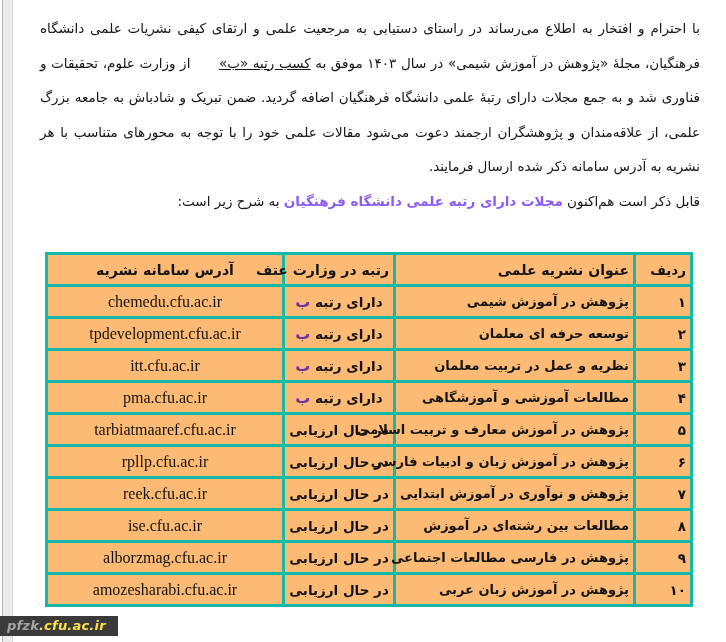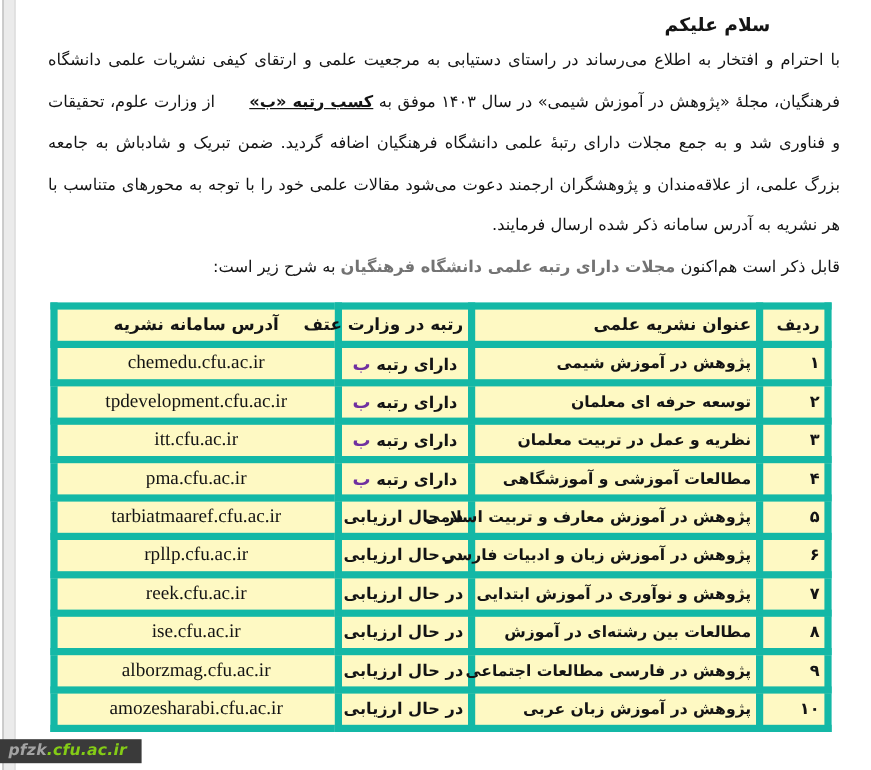--- a/index.html
+++ b/index.html
@@ -32,44 +32,44 @@
     margin: 4px 0 0 0;
   }
   .intro {
     margin: 3px 0 0 0;
     font-size: 13.5px;
     line-height: 34.5px;
     text-align: justify;
     text-justify: inter-word;
   }
   .intro .b { font-weight: normal; }
-  .intro .u { text-decoration: underline; font-weight: 700; margin-left: 24px; }
+  .intro .u { text-decoration: underline; font-weight: 400; margin-left: 24px; }
   .note {
     margin: 0;
     font-size: 13.5px;
     line-height: 34.5px;
     text-align: right;
   }
   .note .hl { font-weight: bold; }
   .table-wrap {
     position: absolute; top: 252px; right: 33px; z-index: 2;
   }
   table.journals {
     border-collapse: collapse;
     table-layout: fixed;
     width: 645px;
     direction: rtl;
     border: 2px solid #000;
   }
   table.journals th, table.journals td {
-    border: 6px solid #14b8a6;
+    border: 3px solid #14b8a6;
     height: 32px;
     padding: 0 4px;
     overflow: visible;
-    background: #fef9c3;
+    background: #fdba74;
   }
   th.col-index, td.col-index { text-align: right; font-weight: bold; font-size: 13.5px; }
   th.col-title { text-align: right; font-weight: bold; font-size: 14px; padding-right: 8px; }
   td.col-title { text-align: right; font-weight: bold; font-size: 13px; padding-right: 8px; white-space: nowrap; }
   th.col-rank {
     text-align: center; font-weight: bold; font-size: 14px;
     white-space: nowrap; padding-right: 3px;
   }
   td.col-rank { text-align: center; font-weight: bold; font-size: 13.5px; white-space: nowrap; }
   td.col-rank .grade { font-size: 15px; }
@@ -93,25 +93,24 @@
   }
   .watermark .wm-prefix { color: #a3a3a3; }
   .watermark .wm-suffix { color: #ef8e1b; }
 </style>
 </head>
 <body>
 
 <div class="left-strip"></div>
 
 <div class="content">
-  <p class="greeting">سلام عليكم</p>
 
   <p class="intro"><span>با احترام و افتخار به اطلاع می‌رساند در راستای دستیابی به </span><span class="b">مرجعیت علمی</span><span> و ارتقای کیفی نشریات علمی دانشگاه فرهنگیان، مجلۀ «</span><span class="b">پژوهش در آموزش شیمی</span><span>» در سال ۱۴۰۳ موفق به </span><span class="u">کسب رتبه «ب»</span><span> از وزارت علوم، تحقیقات و فناوری شد و به جمع مجلات دارای رتبۀ علمی دانشگاه فرهنگیان اضافه گردید. ضمن تبریک و شادباش به جامعه بزرگ علمی، از علاقه‌مندان و پژوهشگران ارجمند دعوت می‌شود مقالات علمی خود را با توجه به محورهای متناسب با هر نشریه به آدرس سامانه ذکر شده ارسال فرمایند.</span></p>
 
-  <p class="note"><span>قابل ذکر است هم‌اکنون </span><span class="hl" style="color: #737373;">مجلات دارای رتبه علمی دانشگاه فرهنگیان</span><span> به شرح زیر است:</span></p>
+  <p class="note"><span>قابل ذکر است هم‌اکنون </span><span class="hl" style="color: #8b5cf6;">مجلات دارای رتبه علمی دانشگاه فرهنگیان</span><span> به شرح زیر است:</span></p>
 </div>
 
 <div class="table-wrap">
   <table class="journals">
     <colgroup>
       <col style="width:57px">
       <col style="width:240px">
       <col style="width:111px">
       <col style="width:237px">
     </colgroup>
@@ -181,13 +180,13 @@
         <tr>
           <td class="col-index">۱۰</td>
           <td class="col-title">پژوهش در آموزش زبان عربی</td>
           <td class="col-rank"><span>در حال ارزیابی</span></td>
           <td class="col-url">amozesharabi.cfu.ac.ir</td>
         </tr>
       </tbody>
   </table>
 </div>
 
-<div class="watermark"><span class="wm-prefix">pfzk</span><span class="wm-suffix" style="color: #84cc16;">.cfu.ac.ir</span></div>
+<div class="watermark"><span class="wm-prefix">pfzk</span><span class="wm-suffix" style="color: #fde047;">.cfu.ac.ir</span></div>
 
 </body></html>

